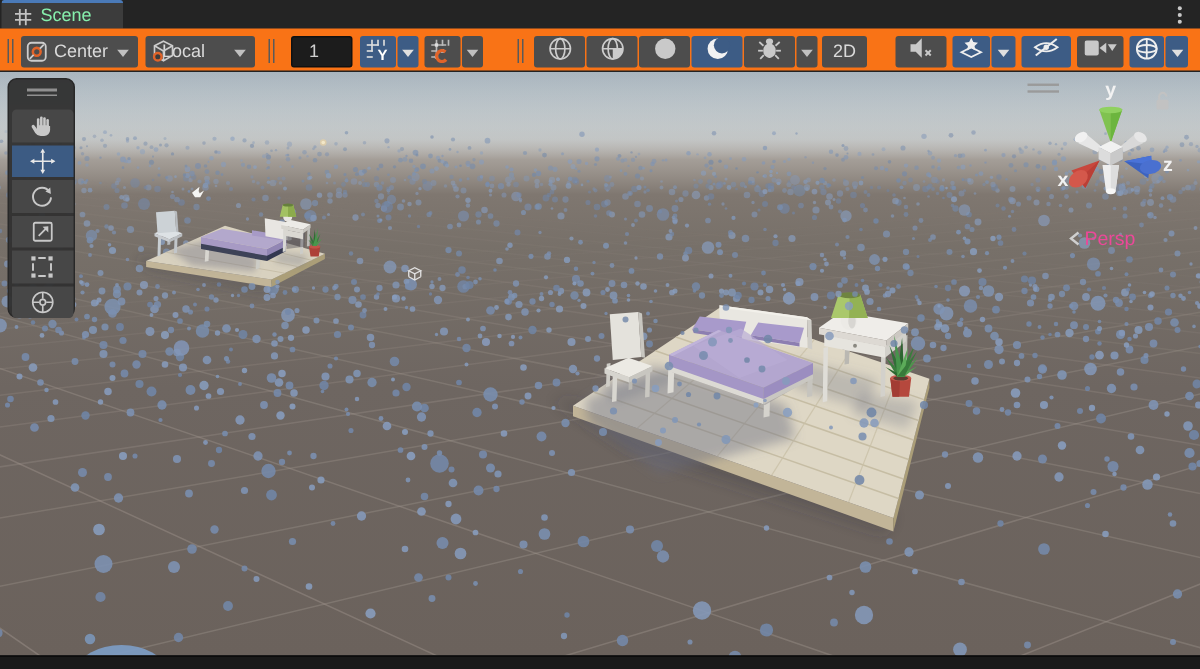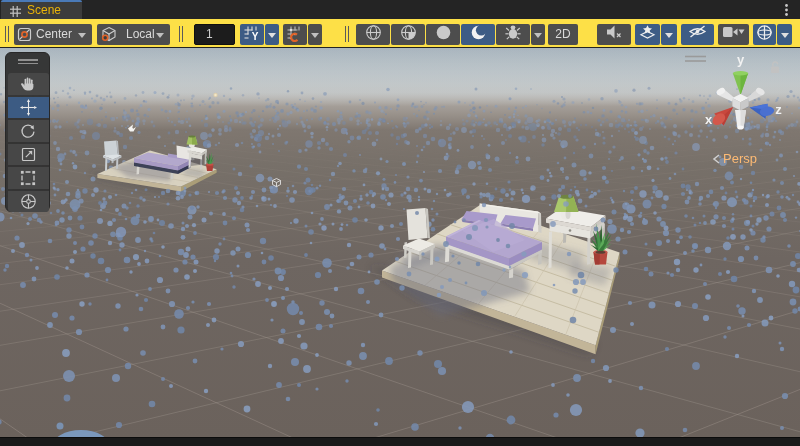--- a/index.html
+++ b/index.html
@@ -1,32 +1,32 @@
 <!DOCTYPE html>
 <html><head><meta charset="utf-8"><style>
 * { margin:0; padding:0; box-sizing:border-box; }
 body { font-family:"Liberation Sans",sans-serif; background:#242424; width:800px; height:446px; overflow:hidden; }
 #root { position:relative; width:800px; height:446px; }
 #tabbar { position:absolute; left:0; top:0; width:800px; height:19px; background:#242424; }
-#tab { position:absolute; left:1px; top:0; width:81px; height:19px; background:#3c3c3c; border-top:2px solid #4a7ab8; border-radius:2px 2px 0 0; color:#eab308; font-size:12px; line-height:16px; padding-left:26px; }
+#tab { position:absolute; left:1px; top:0; width:81px; height:19px; background:#3c3c3c; border-top:2px solid #4a7ab8; border-radius:2px 2px 0 0; color:#86efac; font-size:12px; line-height:16px; padding-left:26px; }
 #tabicon { position:absolute; left:9px; top:4px; width:11px; height:11px; }
 #kebab { position:absolute; right:12px; top:4px; width:3px; height:12px; }
-#toolbar { position:absolute; left:0; top:19px; width:800px; height:29px; background:#fde047; border-bottom:1px solid #232323; }
+#toolbar { position:absolute; left:0; top:19px; width:800px; height:29px; background:#f97316; border-bottom:1px solid #232323; }
 .tbtn { position:absolute; top:5px; height:21px; background:#4d4d4d; border-radius:2px; color:#dadada; font-size:12px; line-height:21px; text-align:center; }
 .tbtn.blue { background:#3d5c85; }
 .vh { position:absolute; top:7px; width:1px; height:16px; background:#5a5a5a; }
 #viewport { position:absolute; left:0; top:48px; width:800px; height:389px; }
 #bottombar { position:absolute; left:0; top:437px; width:800px; height:9px; background:#1a1a1a; border-top:1px solid #0c0c0c; }
 #palette { position:absolute; left:5px; top:4px; width:45px; height:160px; background:rgba(49,49,49,0.96); border:1px solid #282828; border-radius:6px; }
 #palette .hdl { margin:6px auto 0; width:20px; }
 #palette .hdl div { height:1.5px; background:#909090; margin-bottom:2px; }
 .pbtn { position:absolute; left:1.5px; width:41px; height:21.5px; background:#474747; display:flex; align-items:center; justify-content:center; }
 .pbtn.blue { background:#3c5b83; }
 #gizmo { position:absolute; right:0; top:0; width:120px; height:130px; }
-#persp { position:absolute; left:712px; top:103px; color:#fdba74; font-size:13px; }
+#persp { position:absolute; left:712px; top:103px; color:#ec4899; font-size:13px; }
 #persp svg { display:inline-block; vertical-align:-1px; }
 </style></head>
 <body>
 <div id="root">
   <div id="tabbar">
     <div id="tab"><svg id="tabicon" viewBox="0 0 11 11">
           <g stroke="#c2c2c2" stroke-width="1.2" fill="none">
             <line x1="3.2" y1="0" x2="3.2" y2="11"></line>
             <line x1="7.2" y1="0" x2="7.2" y2="11"></line>
             <line x1="0" y1="3.2" x2="11" y2="3.2"></line>
@@ -46,21 +46,21 @@
       <svg style="position:absolute;left:3px;top:3px" width="15" height="15" viewBox="0 0 15 15">
           <rect x="1.5" y="1.5" width="12" height="12" rx="2.5" fill="none" stroke="#ccc" stroke-width="1.2"></rect>
           <circle cx="7.5" cy="7.5" r="2.6" fill="none" stroke="#e06329" stroke-width="1.7"></circle>
           <line x1="9.6" y1="5.4" x2="12.2" y2="2.8" stroke="#ccc" stroke-width="1.2"></line>
           <line x1="2.8" y1="12.2" x2="5.4" y2="9.6" stroke="#ccc" stroke-width="1.2"></line>
         </svg>
       <svg style="position:absolute;right:6px;top:9px" width="8" height="5" viewBox="0 0 8 5">
           <polygon points="0,0 8,0 4,5" fill="#c0c0c0"></polygon>
         </svg>
     </div>
-    <div class="tbtn" style="left:97px;width:73px;text-align:left;padding-left:29px">Local
+    <div class="tbtn" style="left:97px;width:73px;text-align:left;padding-left:11px">Local
       <svg style="position:absolute;left:4px;top:2px" width="16" height="16" viewBox="0 0 16 16">
           <g fill="none" stroke="#ccc" stroke-width="1.1">
             <polygon points="8,1.5 14,4.5 14,11 8,14.5 2,11 2,4.5"></polygon>
             <polyline points="2,4.5 8,8 14,4.5"></polyline>
             <line x1="8" y1="8" x2="8" y2="14.5"></line>
           </g>
           <circle cx="4.2" cy="11.8" r="2.5" fill="#3c3c3c" stroke="#e06329" stroke-width="1.6"></circle>
         </svg>
       <svg style="position:absolute;right:6px;top:9px" width="8" height="5" viewBox="0 0 8 5">
           <polygon points="0,0 8,0 4,5" fill="#c0c0c0"></polygon>

